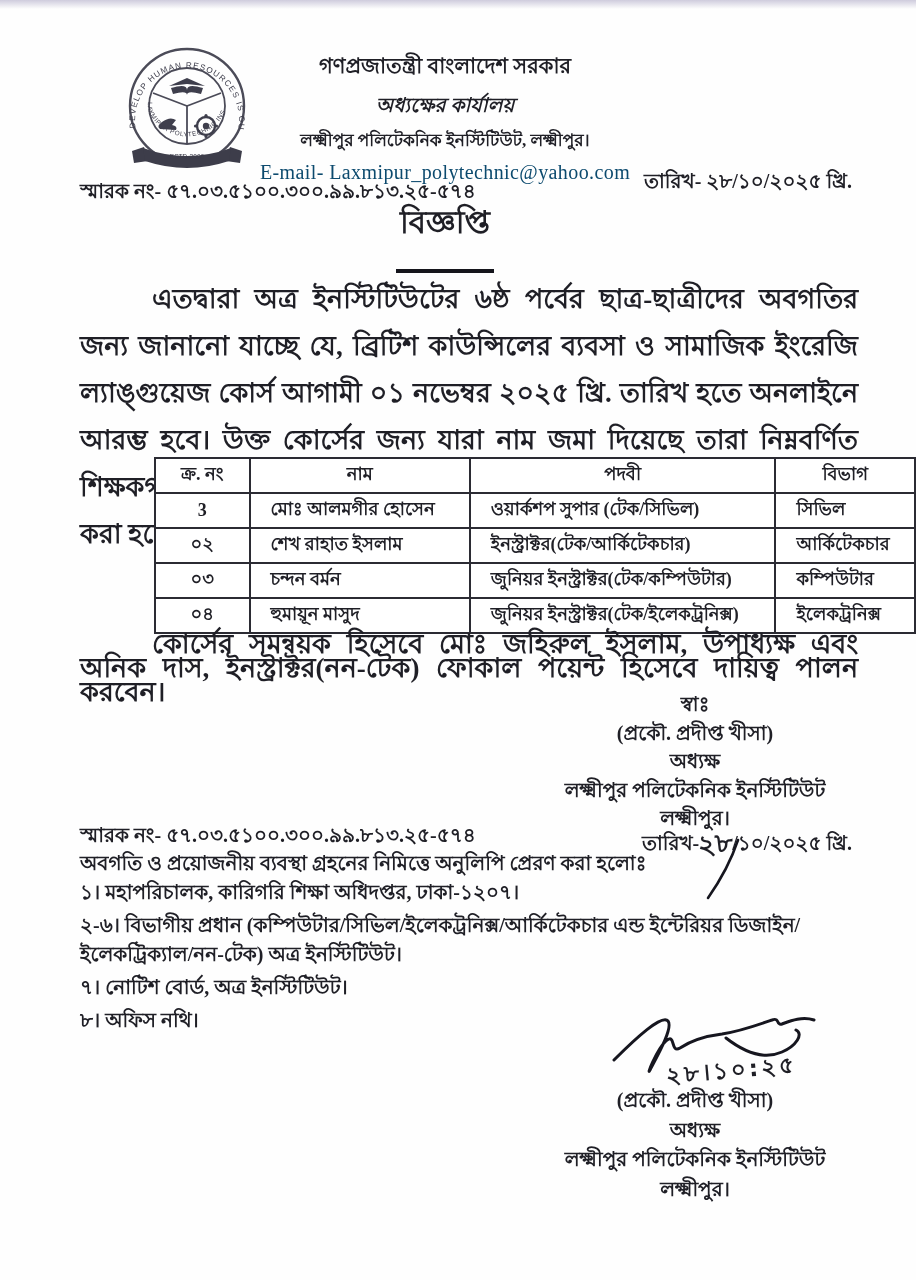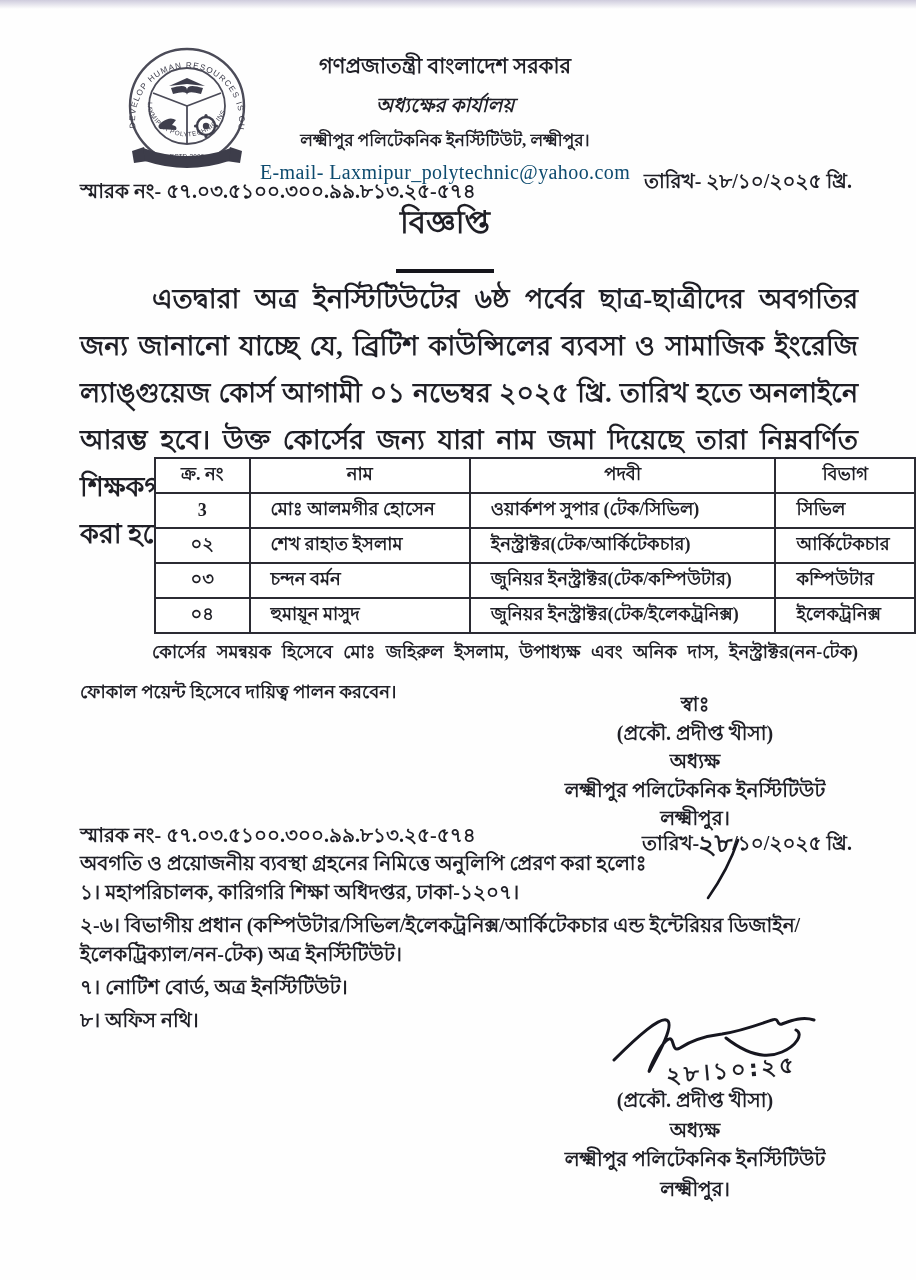--- a/index.html
+++ b/index.html
@@ -26,21 +26,21 @@
     justify-content:space-between;font-size:20px;font-weight:600;}
   .memo-row-1{top:176px;}
   .memo-row-1 .memo-date{margin-top:-10px;}
   
   .title-wrap{position:absolute;top:198px;left:0;width:890px;text-align:center;}
   .title-wrap span{display:inline-block;font-size:31px;font-weight:700;
     border-bottom:4px solid #15151c;padding:0 4px 19px;}
   
   .para{position:absolute;left:80px;width:778px;text-align:justify;font-weight:600;}
   .para-1{top:276px;font-size:27px;line-height:47px;text-indent:72px;}
-  .para-2{top:632px;font-size:18px;line-height:40px;text-indent:72px;}
+  .para-2{top:632px;font-size:27px;line-height:24px;text-indent:72px;}
   
   .table-wrap{position:absolute;top:457px;left:154px;}
   table{border-collapse:collapse;background:#fff;}
   th,td{border:2px solid #2b2b33;font-size:18px;font-weight:700;
     padding:1px 20px;height:27px;white-space:nowrap;}
   th{text-align:center;font-weight:700;}
   .c-serial{width:58px;text-align:center;}
   .c-name{width:186px;}
   .c-desg{width:272px;}
   .c-dept{width:100px;}

